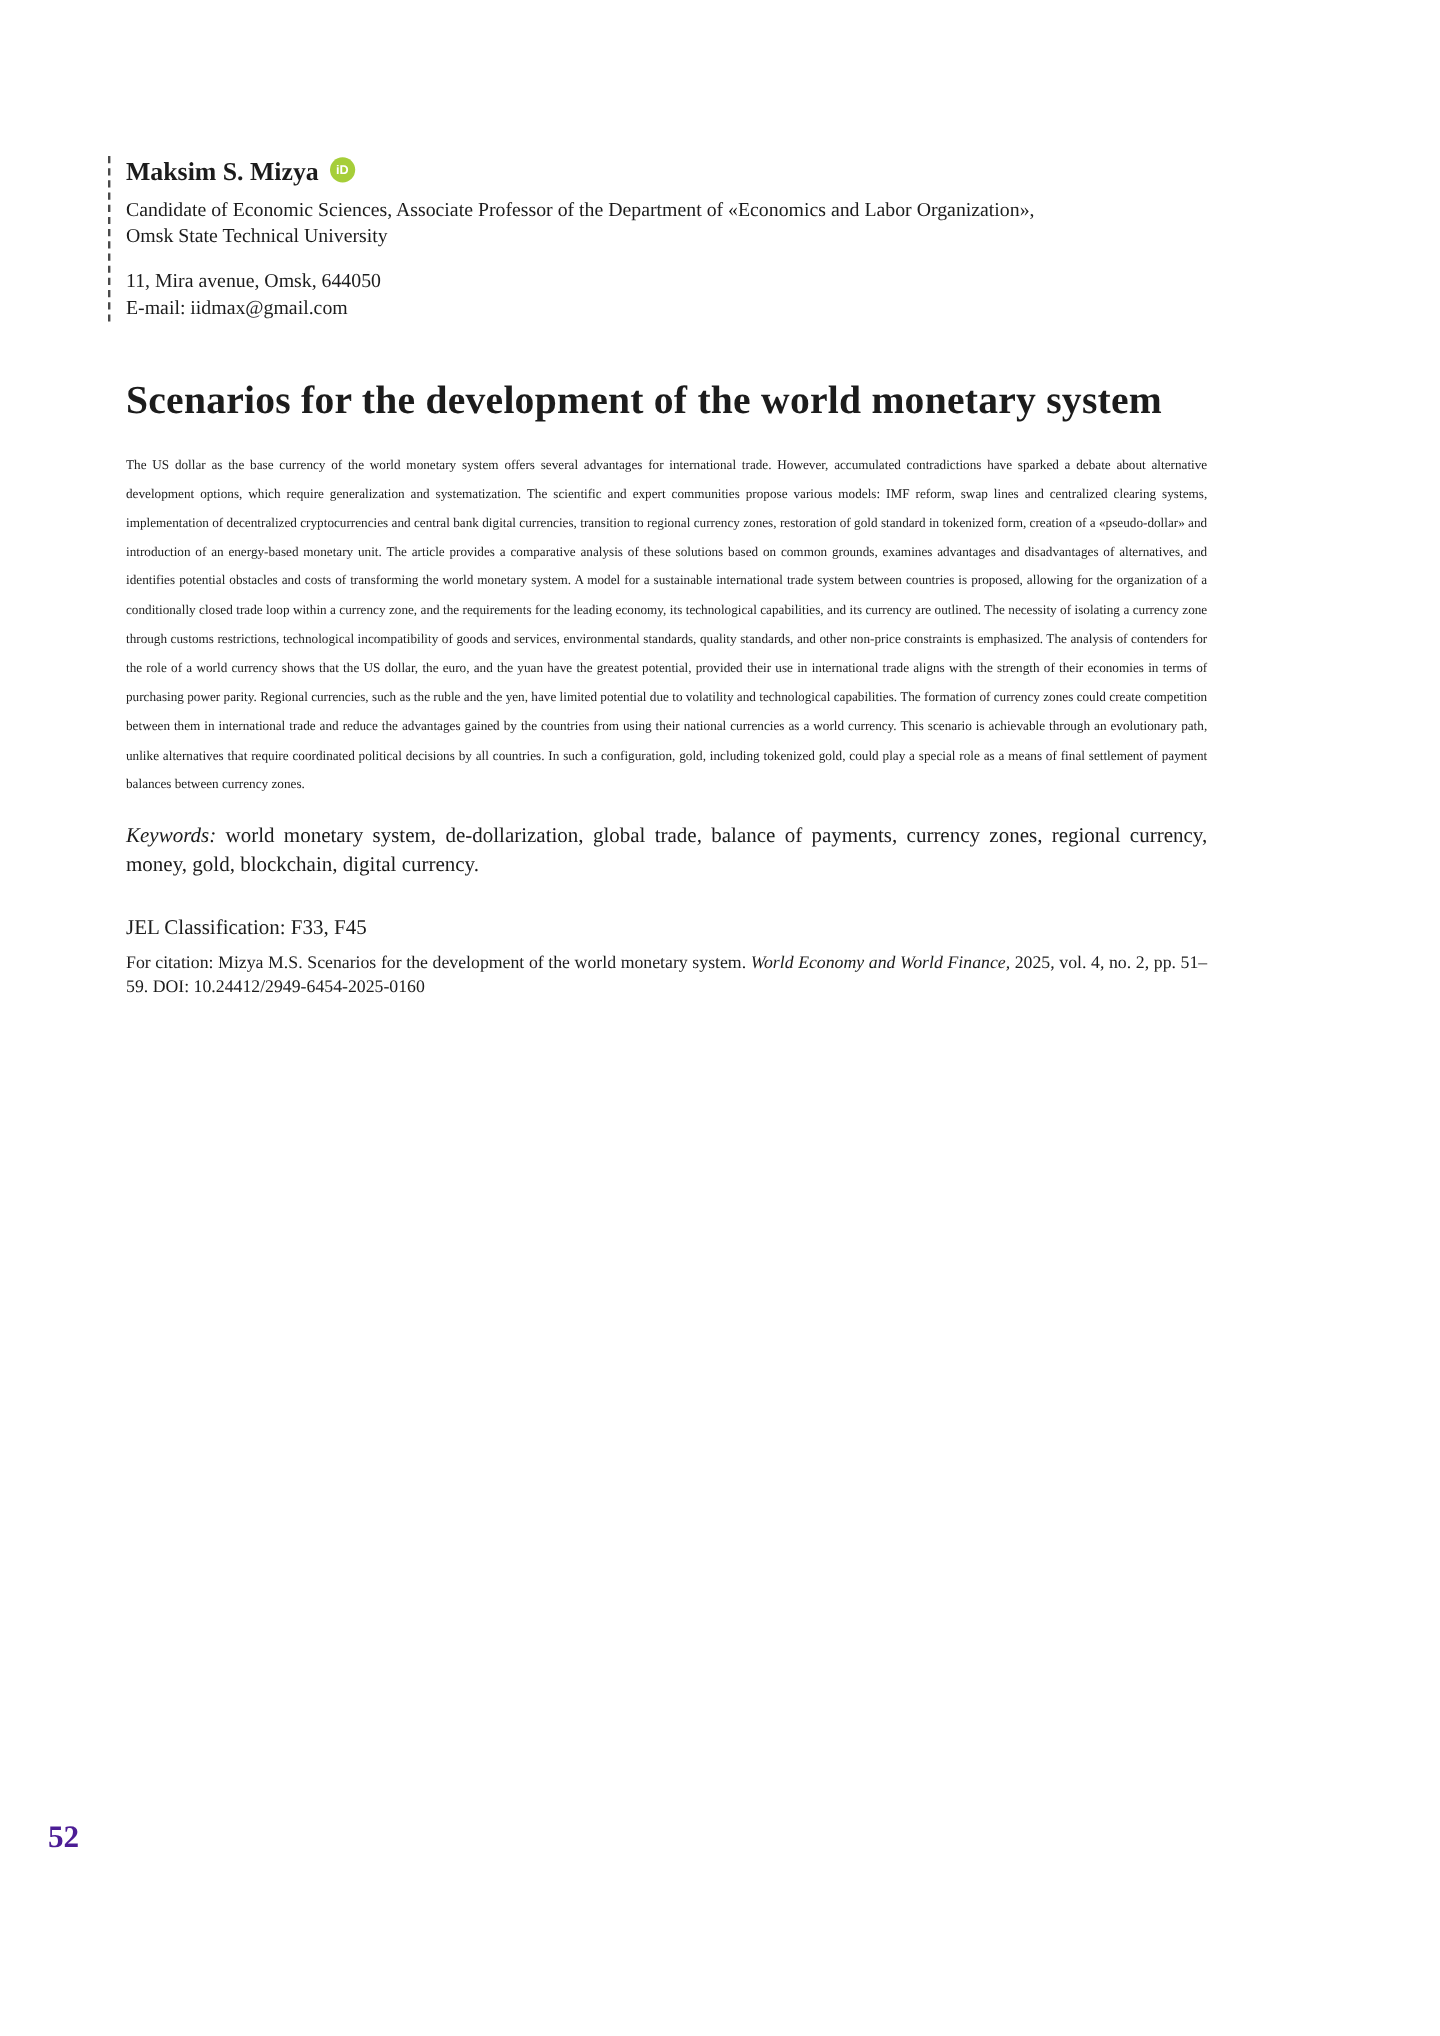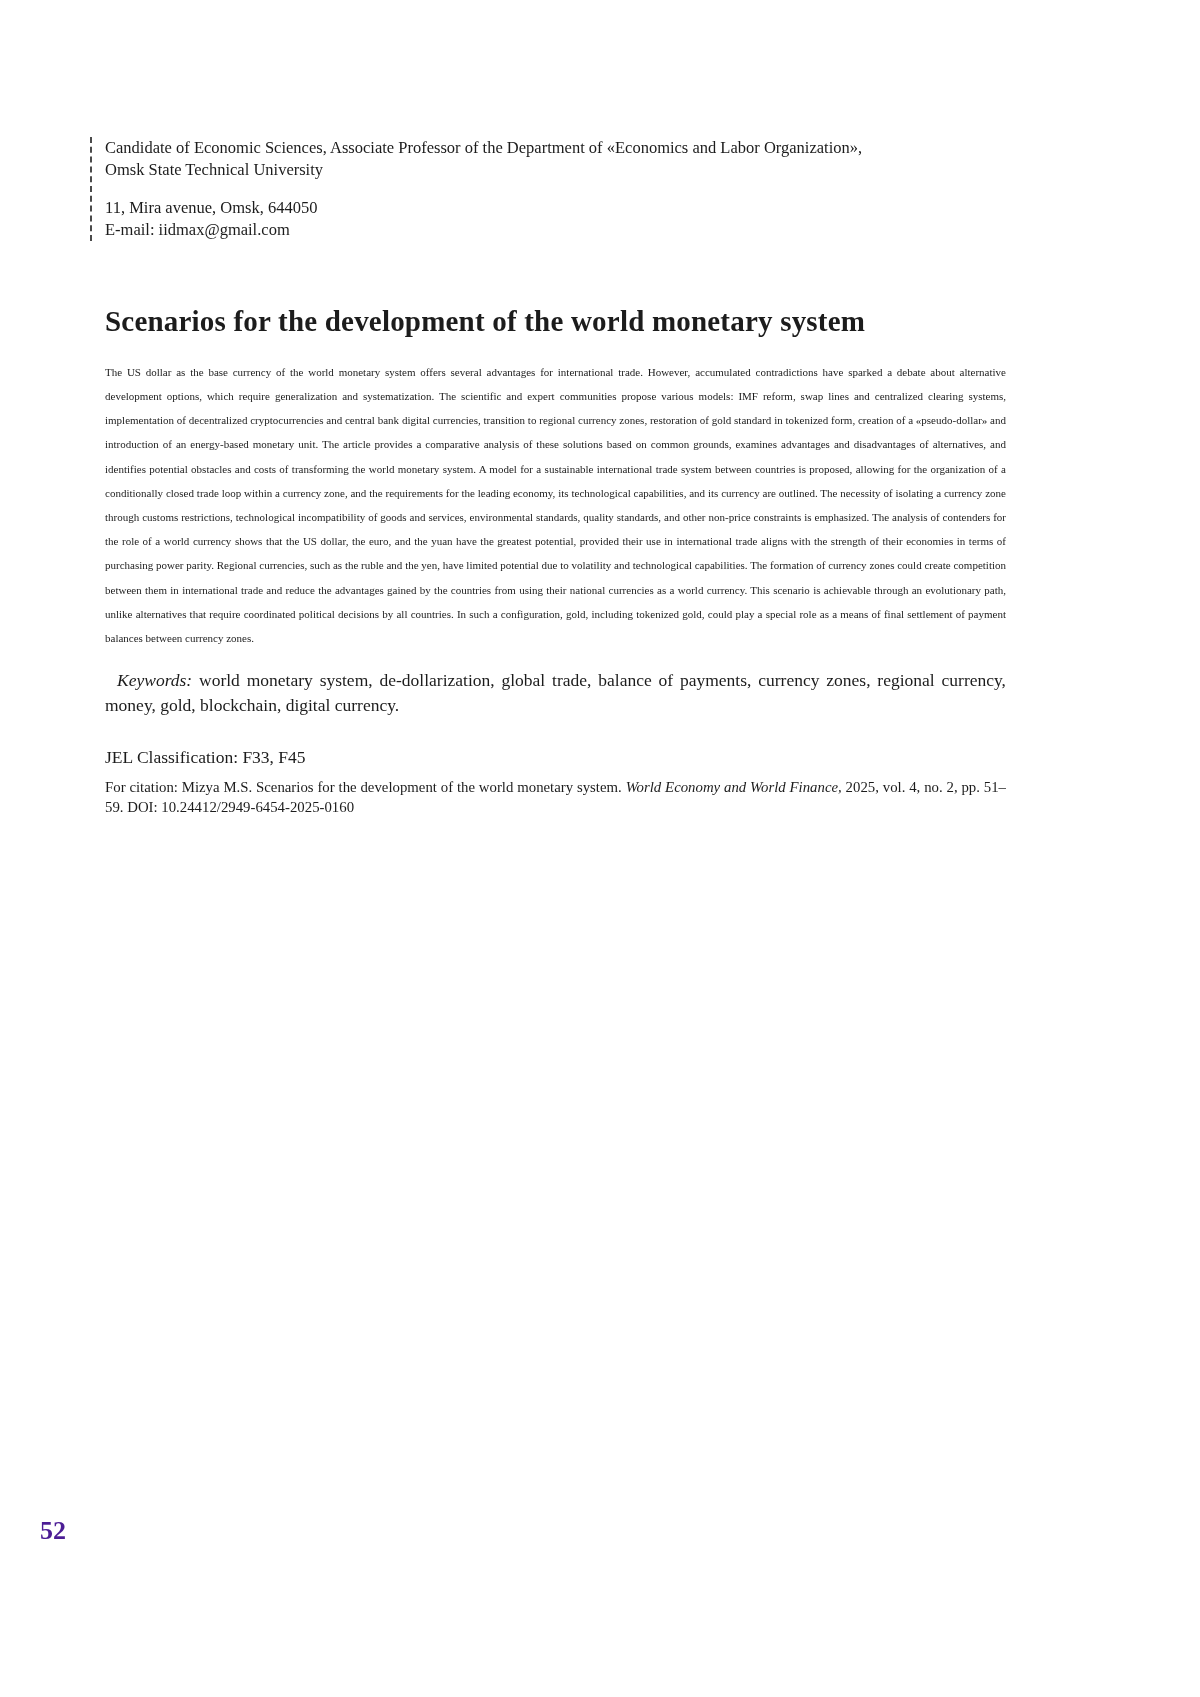--- a/index.html
+++ b/index.html
@@ -59,39 +59,39 @@
     line-height: 1.35;
   }
   .contact-group {
     margin-top: 15px;
     font-size: 16.5px;
     line-height: 1.35;
   }
 
   
   .article-title {
-    margin-top: 63px;
-    font-size: 29px;
+    margin-top: 47px;
+    font-size: 33px;
     font-weight: bold;
     line-height: 1.2;
     letter-spacing: 0.2px;
   }
   .abstract {
     margin-top: 21px;
     font-size: 11px;
     line-height: 24.2px;
     text-align: justify;
   }
   .keywords {
     margin-top: 18px;
     font-size: 17.5px;
     line-height: 24.2px;
     text-align: justify;
   }
-  .keywords .kw-label { font-style: italic; margin-left: 12px; }
+  .keywords .kw-label { font-style: italic; }
   .jel-line {
     margin-top: 28px;
     font-size: 17.5px;
     line-height: 24.2px;
   }
   .citation {
     margin-top: 8px;
     font-size: 14.8px;
     line-height: 20.5px;
     text-align: justify;
@@ -108,20 +108,24 @@
     color: #4c1d95;
   }
 </style>
 </head>
 <body>
 
 <div class="page">
   <div class="content">
 
     <div class="author-block">
+      <div class="author-name-row">
+        <span class="author-name">Maksim S. Mizya</span>
+        <span class="orcid-badge">iD</span>
+      </div>
       <p class="affiliation">
         <span>Candidate of Economic Sciences, Associate Professor of the Department of «Economics and Labor Organization»,</span><br>
         <span>Omsk State Technical University</span>
       </p>
       <p class="contact-group">
         <span>11, Mira avenue, Omsk, 644050</span><br>
         <span>E-mail: iidmax@gmail.com</span>
       </p>
     </div>
 

